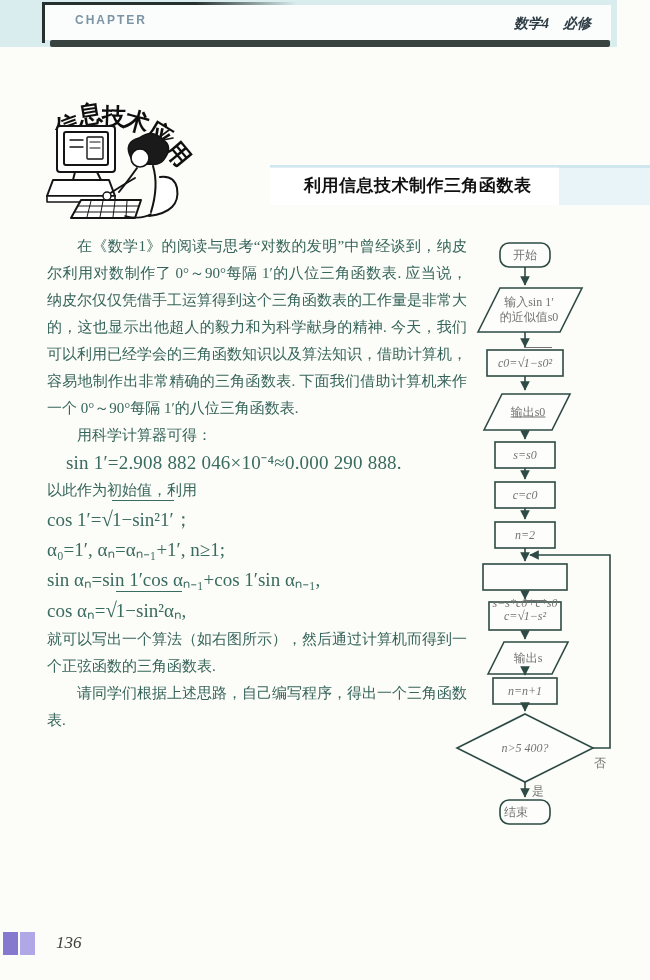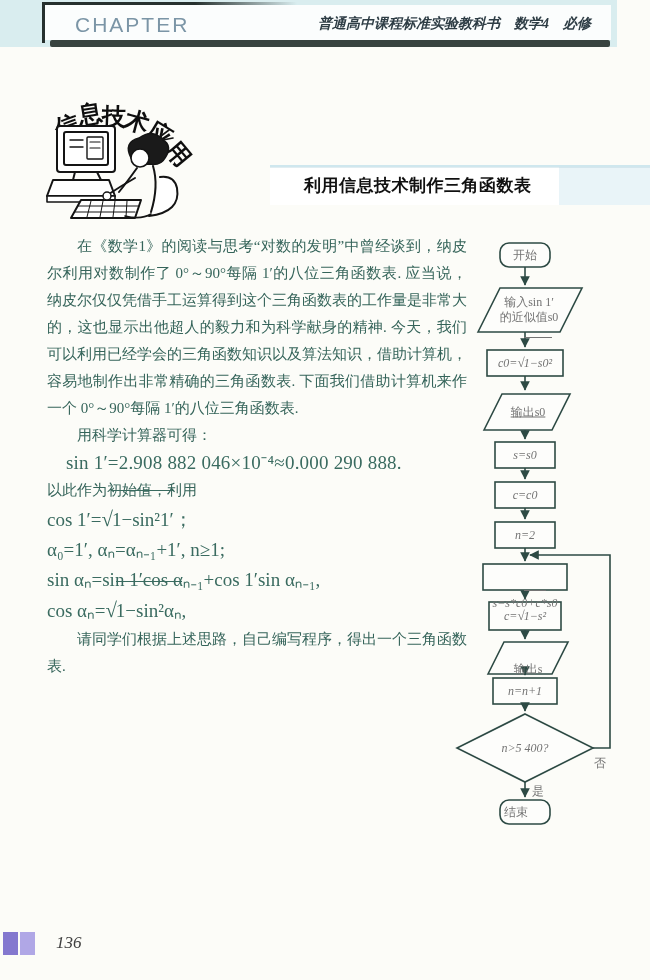--- a/index.html
+++ b/index.html
@@ -8,21 +8,21 @@
   
   .top-band{position:absolute;left:0;top:0;width:617px;height:47px;background:#d9edef;}
   .header-box{position:absolute;left:45px;top:5px;width:566px;height:35px;background:#fbfdfd;}
   .header-box::before{content:"";position:absolute;left:-3px;top:-3px;width:45%;height:3px;
         background:linear-gradient(90deg,#26302e 60%,rgba(38,48,46,0));}
   .header-box::after{content:"";position:absolute;left:-3px;top:-3px;width:3px;height:41px;
         background:#26302e;}
   .header-shadow{position:absolute;left:50px;top:40px;width:560px;height:7px;background:#38433f;
         border-radius:2px;filter:blur(.4px);}
   .chapter{position:absolute;left:30px;top:8px;font-family:"Liberation Sans",sans-serif;
-        font-size:21px;letter-spacing:2px;color:#7b95a6;}
+        font-size:12px;letter-spacing:2px;color:#7b95a6;font-weight:bold;}
   .booktitle{position:absolute;right:20px;top:10px;font-size:14px;font-style:italic;font-weight:bold;
         color:#2e3d45;display:flex;gap:14px;}
   
   .logo{position:absolute;left:45px;top:88px;width:210px;height:140px;}
   .logo-char{position:absolute;font-weight:bold;font-size:24px;color:#0e0e0e;
         font-family:"Liberation Serif",serif;}
   .illu{position:absolute;left:0;top:36px;}
   
   .banner{position:absolute;left:270px;top:165px;width:380px;height:38px;
         background:linear-gradient(90deg,#ffffff 0 76%,#e9f4f8 76% 100%);
@@ -30,21 +30,21 @@
   .banner-title{position:absolute;left:34px;top:7px;font-size:17px;font-weight:bold;color:#101010;
         font-family:"Liberation Sans",sans-serif;letter-spacing:.5px;}
   
   .body-col{position:absolute;left:47px;top:233px;width:420px;color:#35645a;font-size:15px;
         line-height:27px;text-align:justify;}
   .indent{text-indent:2em;}
   .formula-line{font-size:19px;color:#3a6b60;line-height:28px;}
   .sinline{text-indent:1em;letter-spacing:.2px;}
   .centered{text-align:left;line-height:30px;}
   .rd{font-size:1.1em;margin-right:-1px;}
-  .sq{border-top:1.4px solid currentColor;padding-top:18px;}
+  .sq{border-top:1.4px solid currentColor;padding-top:8px;}
   
   .flow{position:absolute;left:448px;top:238px;width:202px;height:592px;}
   .flow svg{position:absolute;left:0;top:0;}
   .fl{position:absolute;transform:translate(-50%,-50%);white-space:nowrap;color:#737373;
       font-size:12px;text-align:center;line-height:15px;}
   .fl.math{font-style:italic;font-family:"Liberation Serif",serif;}
   .fl.cjk{font-style:normal;}
   .fl.side{transform:none;}
   
   .mark1{position:absolute;left:3px;top:932px;width:15px;height:23px;background:#8478cf;}
@@ -53,21 +53,20 @@
 </style>
 </head>
 <body>
 
 <div class="page">
 
   <div class="top-band"></div>
   <div class="header-box">
     <div class="chapter">CHAPTER</div>
     <div class="booktitle">
-      <span>普通高中课程标准实验教科书</span>
       <span>数学4</span>
       <span>必修</span>
     </div>
   </div>
   <div class="header-shadow"></div>
 
   <div class="logo">
     <span class="logo-char" style="left:10px;top:22px;transform:rotate(-20deg);">信</span>
     <span class="logo-char" style="left:33px;top:10px;transform:rotate(-9deg);">息</span>
     <span class="logo-char" style="left:57px;top:13px;transform:rotate(2deg);">技</span>
@@ -118,20 +117,21 @@
 
   <div class="body-col">
     <div class="indent">在《数学1》的阅读与思考“对数的发明”中曾经谈到，纳皮尔利用对数制作了 0°～90°每隔 1′的八位三角函数表. 应当说，纳皮尔仅仅凭借手工运算得到这个三角函数表的工作量是非常大的，这也显示出他超人的毅力和为科学献身的精神. 今天，我们可以利用已经学会的三角函数知识以及算法知识，借助计算机，容易地制作出非常精确的三角函数表. 下面我们借助计算机来作一个 0°～90°每隔 1′的八位三角函数表.</div>
     <div class="indent">用科学计算器可得：</div>
     <div class="formula-line sinline">sin 1′=2.908 882 046×10⁻⁴≈0.000 290 888.</div>
     <div>以此作为初始值，利用</div>
     <div class="formula-line centered"><span>cos 1′=</span><span class="rd">√</span><span class="sq">1−sin²1′</span><span>；</span></div>
     <div class="formula-line centered">α₀=1′, αₙ=αₙ₋₁+1′, n≥1;</div>
     <div class="formula-line centered">sin αₙ=sin 1′cos αₙ₋₁+cos 1′sin αₙ₋₁,</div>
     <div class="formula-line centered"><span>cos αₙ=</span><span class="rd">√</span><span class="sq">1−sin²αₙ</span><span>,</span></div>
+    <div>就可以写出一个算法（如右图所示），然后通过计算机而得到一个正弦函数的三角函数表.</div>
     <div class="indent">请同学们根据上述思路，自己编写程序，得出一个三角函数表.</div>
   </div>
 
   <div class="flow">
     <svg width="202" height="592" viewBox="0 0 202 592">
       <defs>
         <marker id="ah" markerWidth="7" markerHeight="7" refX="5.5" refY="3" orient="auto">
           <path d="M0,0 L6,3 L0,6 Z" fill="#2d4a44"></path>
         </marker>
       </defs>
@@ -171,21 +171,21 @@
       <div>输入sin 1′</div>
       <div>的近似值s0</div>
     </div>
     <div class="fl math" style="left:77px;top:125px;"><span>c0=</span><span class="rd">√</span><span class="sq">1−s0²</span></div>
     <div class="fl cjk" style="left:80px;top:174px;text-decoration:underline;">输出s0</div>
     <div class="fl math" style="left:77px;top:217px;">s=s0</div>
     <div class="fl math" style="left:77px;top:257px;">c=c0</div>
     <div class="fl math" style="left:77px;top:297px;">n=2</div>
     <div class="fl math" style="left:77px;top:339px;margin-top:26px;">s=s*c0+c*s0</div>
     <div class="fl math" style="left:77px;top:378px;"><span>c=</span><span class="rd">√</span><span class="sq">1−s²</span></div>
-    <div class="fl cjk" style="left:80px;top:420px;margin-top:11px;">输出s</div>
+    <div class="fl cjk" style="left:80px;top:420px;">输出s</div>
     <div class="fl math" style="left:77px;top:453px;">n=n+1</div>
     <div class="fl math" style="left:77px;top:510px;">n&gt;5 400?</div>
     <div class="fl cjk side" style="left:84px;top:546px;">是</div>
     <div class="fl cjk side" style="left:146px;top:518px;">否</div>
     <div class="fl cjk" style="left:68px;top:574px;text-align:center;">结束</div>
   </div>
 
   <div class="mark1"></div>
   <div class="mark2"></div>
   <div class="pagenum">136</div>

